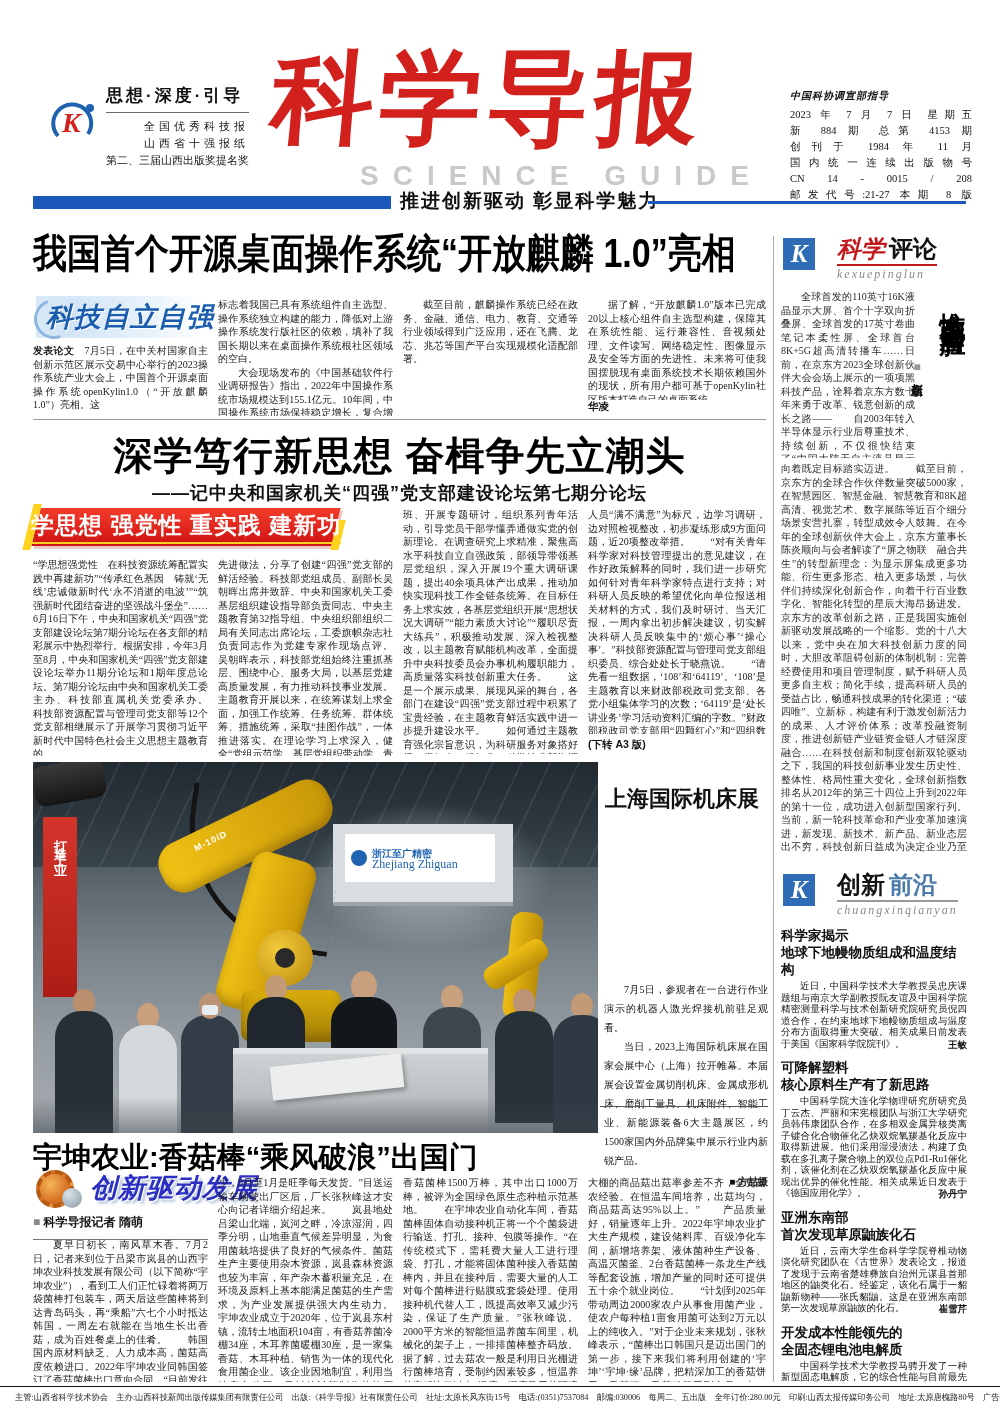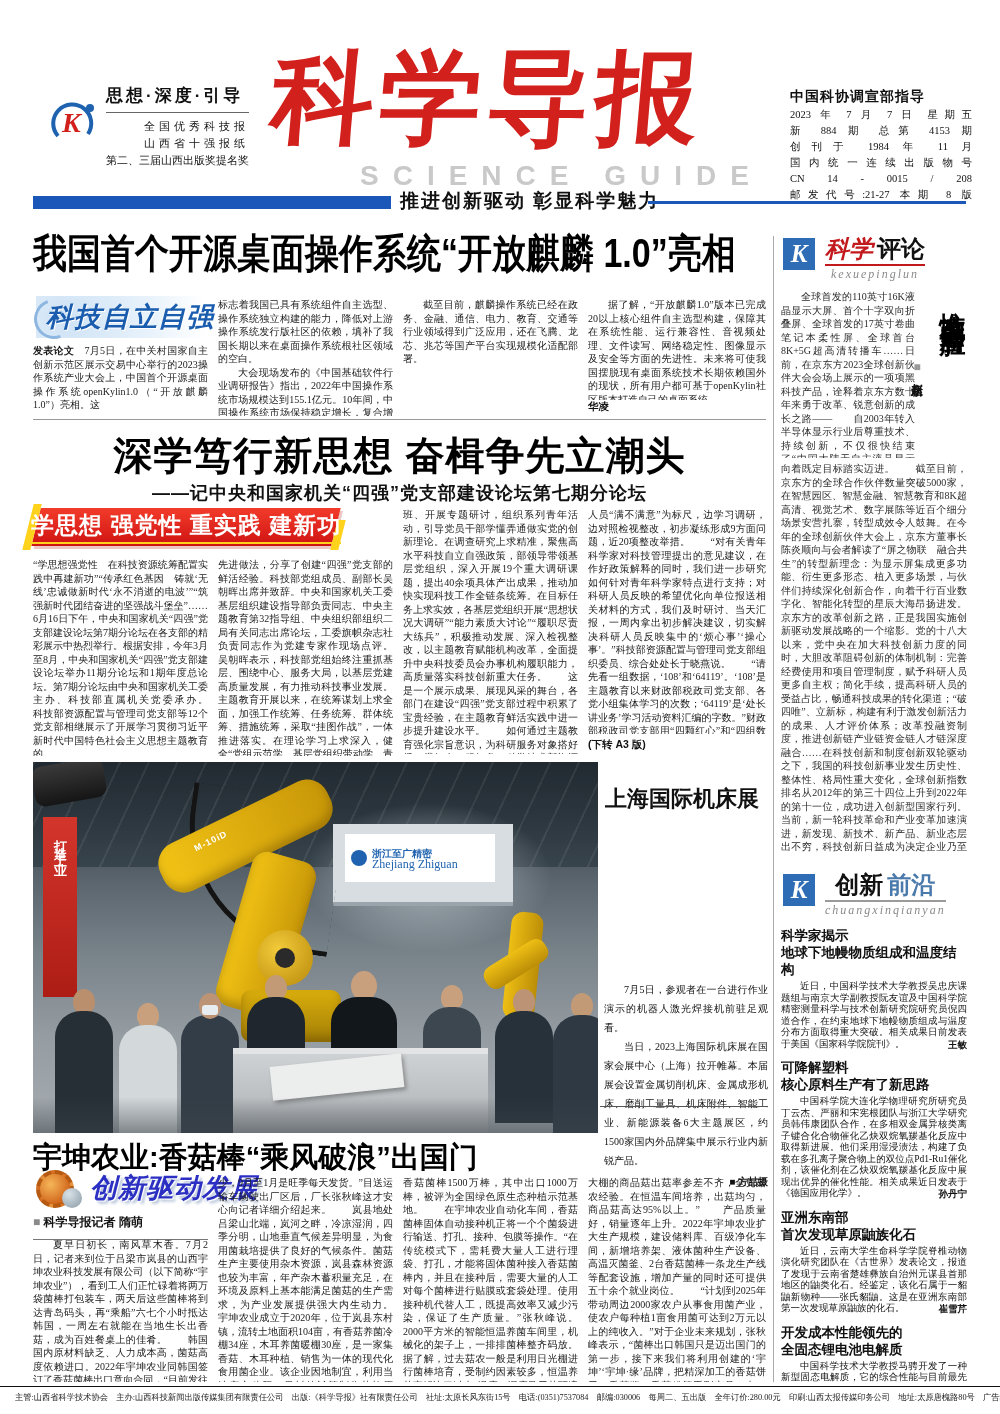--- a/index.html
+++ b/index.html
@@ -14,22 +14,22 @@
   .slogan{font-family:"Liberation Sans",sans-serif;font-size:17px;font-weight:700;
           letter-spacing:3px;border-bottom:1px solid #666;padding-bottom:5px;margin-bottom:5px;}
   .honor{font-size:11px;line-height:17px;text-align:right;}
   .honor.sp{letter-spacing:4px;}
   .masthead{left:272px;top:44px;width:480px;font-family:"DejaVu Serif",serif;font-weight:bold;
             font-size:102px;line-height:1.05;color:#d2201c;letter-spacing:6px;
             transform:skewX(-5deg);white-space:nowrap;}
   .title-en{left:360px;top:160px;font-family:"Liberation Sans",sans-serif;font-weight:900;
             font-size:28px;letter-spacing:14px;color:#c9c9c9;white-space:nowrap;}
   .pub-info{left:790px;top:88px;width:182px;font-size:10.5px;line-height:16px;}
-  .pub-info .g{font-family:"Liberation Sans",sans-serif;font-weight:700;font-size:14px;
-               letter-spacing:1px;margin-bottom:3px;}
+  .pub-info .g{font-family:"Liberation Sans",sans-serif;font-weight:700;font-size:10px;
+               letter-spacing:1px;margin-bottom:3px;font-style:italic;}
   .pub-info .l{text-align:justify;text-align-last:justify;}
 
   .blue-bar{left:33px;top:196px;width:358px;height:13px;background:#1b57b8;}
   .band-slogan{left:400px;top:188px;font-family:"Liberation Sans",sans-serif;font-weight:900;
                font-size:19px;letter-spacing:2px;white-space:nowrap;}
   .blue-line{left:648px;top:201px;width:318px;height:3px;background:#1b57b8;}
 
   
   .h-lead{left:33px;top:226px;width:880px;font-family:"Liberation Sans",sans-serif;
           font-weight:900;font-size:40px;white-space:nowrap;transform:scaleX(.85);
@@ -138,21 +138,21 @@
      font-weight:700;font-size:12px;border-bottom:1px solid #777;padding-bottom:8px;}
   .byline .sq{color:#8a8a8a;}
 
   
   .vline{left:773px;top:236px;width:1px;height:1146px;background:#aaa;}
   .rail-sec{left:781px;width:186px;overflow:hidden;}
   .rail-badge{display:flex;align-items:flex-start;}
   .ksq{width:36px;height:36px;background:#2e6cb5;color:#fff;display:flex;align-items:center;
      justify-content:center;font-family:"Liberation Serif",serif;font-style:italic;font-weight:700;
      font-size:25px;box-shadow:inset 0 0 0 2px #fff, inset 0 0 0 4px #2e6cb5;flex:0 0 auto;}
-  .rail-ttl{margin-left:8px;text-align:center;}
+  .rail-ttl{margin-left:20px;}
   .rail-ttl .row1{font-size:24px;font-weight:900;line-height:26px;white-space:nowrap;}
   .rail-ttl .c-red{color:#c2191c;font-family:"DejaVu Serif",serif;font-style:italic;}
   .rail-ttl .c-blk{font-family:"Liberation Sans",sans-serif;color:#111;margin-left:4px;}
   .rail-ttl .c-blu{font-family:"Liberation Sans",sans-serif;color:#4a79ab;margin-left:4px;}
   .rail-ttl .pin{font-style:italic;color:#8a8a8a;font-size:12px;letter-spacing:2px;
      border-top:2px solid #c2191c;margin-top:2px;padding-top:1px;}
   .rail-ttl .pin.gray{border-top-color:#9a9a9a;}
   .op-body{font-size:10px;line-height:13.5px;text-align:justify;color:#2a2a2a;overflow:hidden;}
   .op-body p{margin:0;text-indent:2em;}
   .op-p1{width:134px;height:168px;margin-top:8px;}

